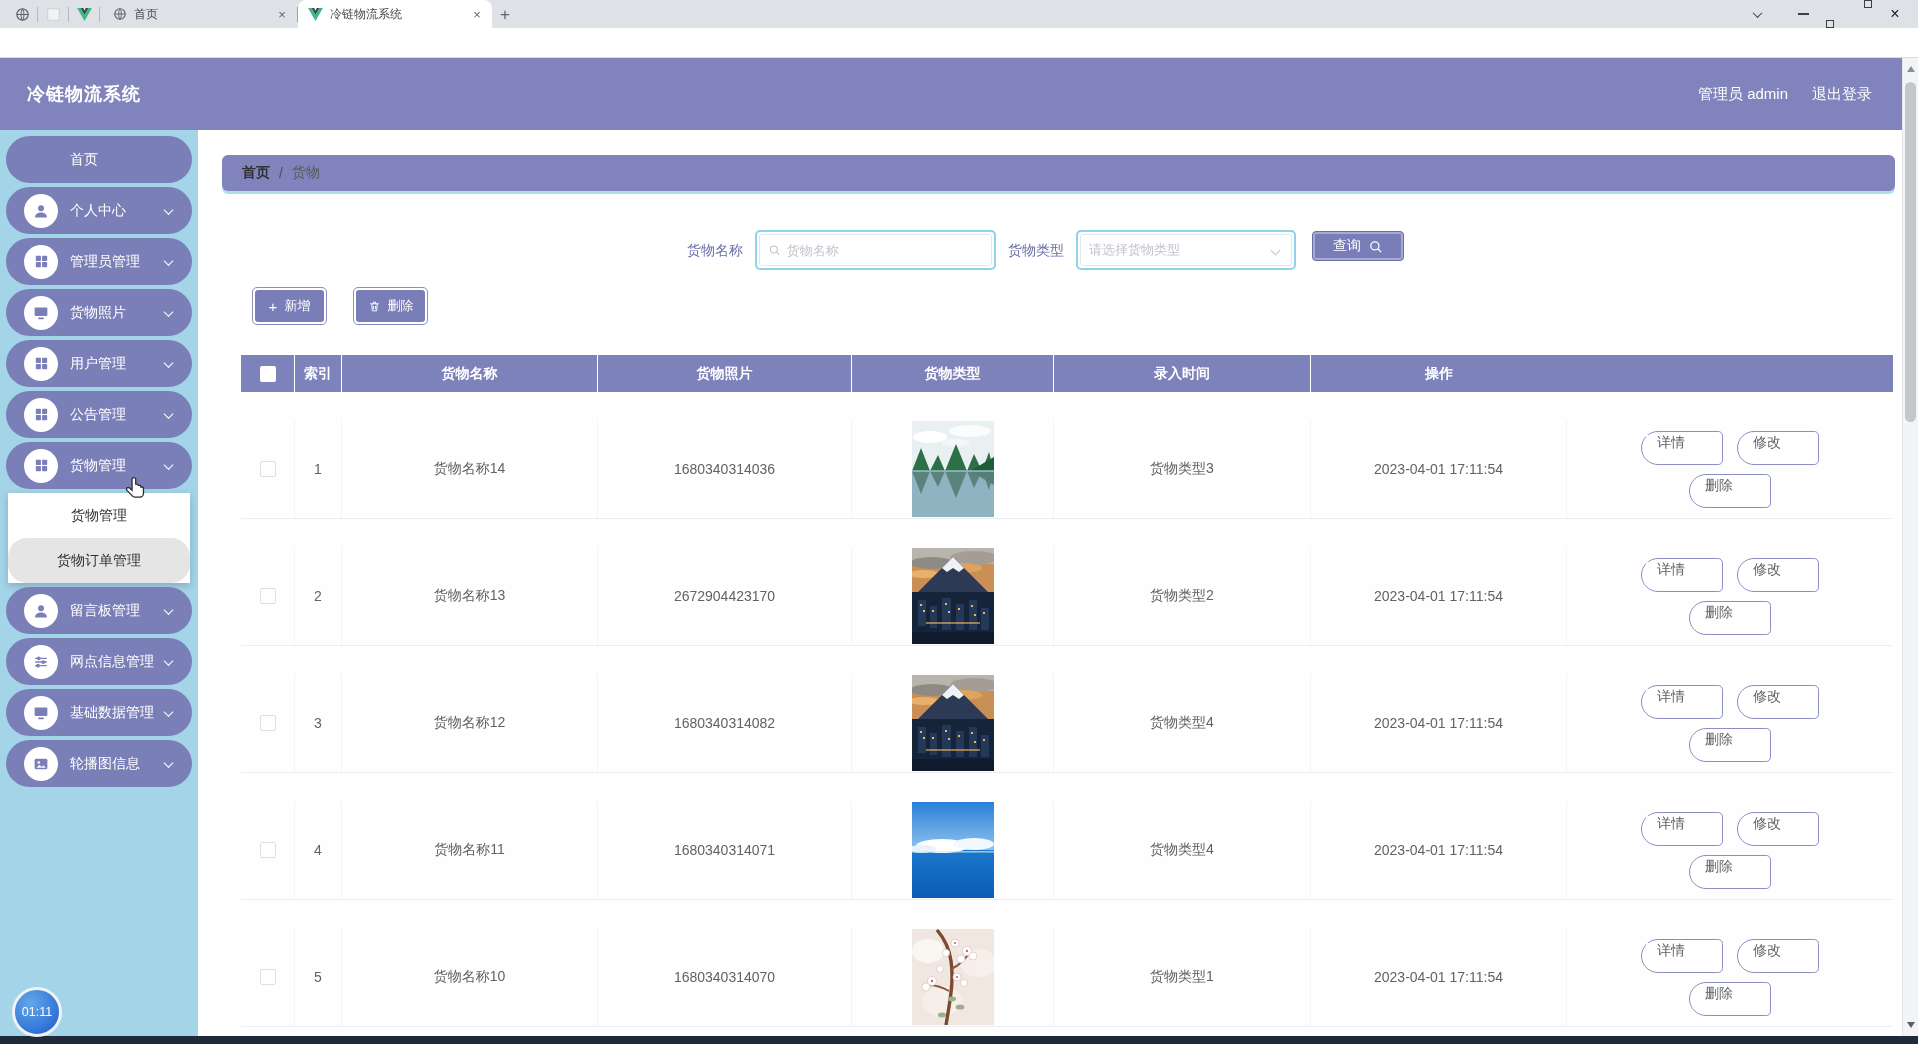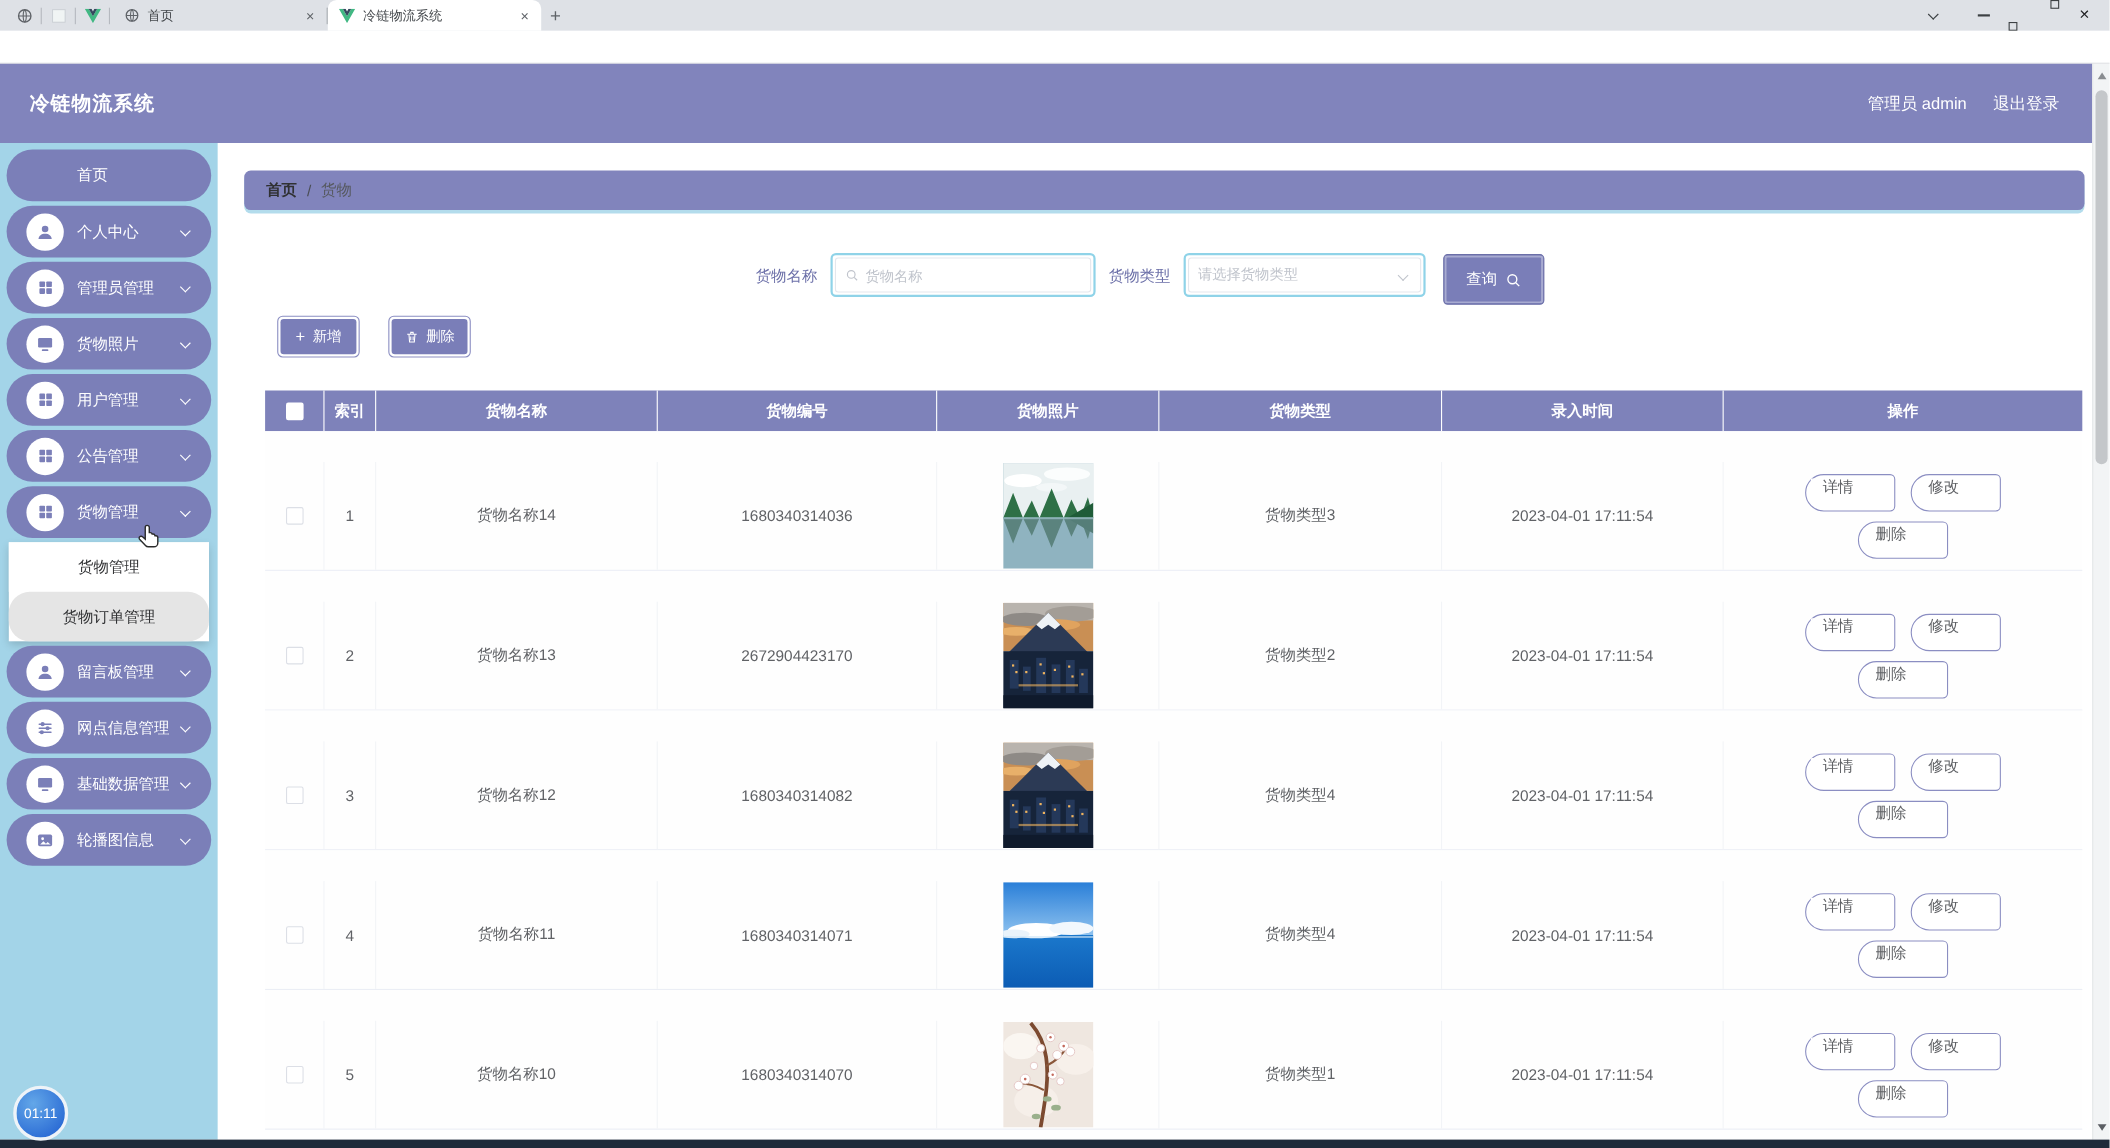--- a/index.html
+++ b/index.html
@@ -61,21 +61,21 @@
   .bc-cur { color:#56595f; }
 
   .filters { position:absolute; left:0; top:97px; width:100%; height:46px; }
   .f-label { position:absolute; top:0; line-height:46px; font-size:14px; color:#6b6fa8; }
   .f-input { position:absolute; top:3px; height:40px; border:2px solid #8fd3e8; border-radius:5px; background:#fff; padding:2px; }
   .f-input .inner { width:100%; height:100%; border:1px solid #e4e7ed; border-radius:3px; display:flex; align-items:center; padding:0 8px; gap:6px; }
   .f-input input { border:none; outline:none; width:100%; font-size:13px; color:#333; background:transparent; font-family:inherit; }
   .f-input input::placeholder { color:#c0c4cc; }
   .f-select .inner { color:#c0c4cc; font-size:13px; justify-content:space-between; }
   .sel-chev { width:7px; height:7px; border-right:1.5px solid #c0c4cc; border-bottom:1.5px solid #c0c4cc; transform:rotate(45deg); margin-right:4px; }
-  .search-btn { position:absolute; left:1114px; top:4px; width:92px; height:46px; background:#7a7eb8; border:1px solid #6b6fa8; border-radius:4px; box-shadow:inset 0 0 0 2px rgba(255,255,255,.35); color:#fff; font-size:14px; display:flex; align-items:center; justify-content:center; gap:7px; cursor:pointer; }
+  .search-btn { position:absolute; left:1114px; top:4px; width:92px; height:30px; background:#7a7eb8; border:1px solid #6b6fa8; border-radius:4px; box-shadow:inset 0 0 0 2px rgba(255,255,255,.35); color:#fff; font-size:14px; display:flex; align-items:center; justify-content:center; gap:7px; cursor:pointer; }
 
   .btn-o { display:inline-flex; border:1px solid #8b8ec2; background:#fff; padding:2px; border-radius:5px; cursor:pointer; }
   .btn-o .btn-i { background:#7a7eb8; color:#fff; font-size:13px; display:flex; align-items:center; justify-content:center; gap:7px; border-radius:3px; }
   .top-actions { position:absolute; left:54px; top:157px; display:flex; gap:26px; }
   .top-actions .btn-i { width:69px; height:32px; }
 
   .grid-table { position:absolute; left:43px; top:225px; width:1652px; font-size:14px; color:#606266; }
   .t-head, .t-row { display:grid; grid-template-columns:54px 47px 256px 254px 202px 257px 256px 326px; }
   .t-head { background:#7e82ba; height:37px; color:#fff; font-weight:bold; }
   .t-head > div { display:flex; align-items:center; justify-content:center; border-right:1px solid #fff; }
@@ -393,21 +393,20 @@
       </div>
     </div>
 
     <div class="grid-table">
       <div class="t-head">
         <div>
             <span class="cbx hdr"></span>
           </div>
         <div>索引</div>
         <div>货物名称</div>
-        <div>货物编号</div>
         <div>货物照片</div>
         <div>货物类型</div>
         <div>录入时间</div>
         <div>操作</div>
       </div>
       <div id="tbody">
           <div class="t-row">
             <div>
               <span class="cbx"></span>
             </div>

